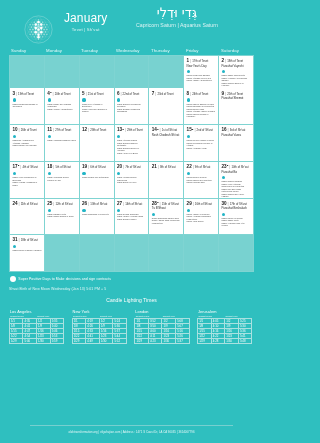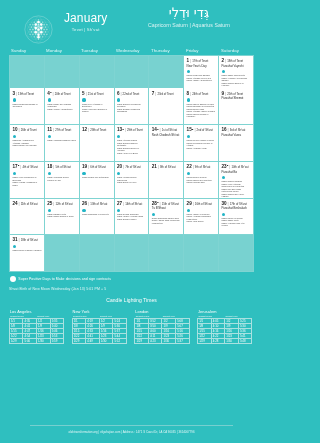--- a/index.html
+++ b/index.html
@@ -5,21 +5,21 @@
   html,body{margin:0;padding:0;}
   body{width:263px;height:443px;background:#2fbfbf;font-family:"Liberation Sans",sans-serif;overflow:hidden;
        -webkit-font-smoothing:antialiased;}
   .page{position:relative;width:263px;height:443px;}
   
   .header{height:45px;position:relative;}
   .logo{position:absolute;left:20.5px;top:11.8px;width:35px;height:35px;}
   .title-block{position:absolute;left:64px;top:12px;}
   .month{font-size:12px;color:#ffffff;font-weight:400;line-height:12px;letter-spacing:.1px;}
   .heb-months{font-size:4.2px;color:#ddf4f3;margin-top:3.2px;letter-spacing:.2px;text-align:center;}
-  .right-block{position:absolute;right:33px;top:5px;text-align:center;}
+  .right-block{position:absolute;right:45px;top:5px;text-align:center;}
   .heb-zodiac{font-size:13px;color:#ffffff;line-height:16px;font-family:"DejaVu Sans",sans-serif;}
   .zodiac-en{font-size:5.2px;color:#dff4f4;margin-top:0.5px;letter-spacing:.05px;}
   
   .dow-row{display:flex;margin:0 9px;box-sizing:border-box;height:10px;position:relative;top:-0.5px;}
   .dow{flex:1 1 0;font-size:4.3px;color:#e9fafa;padding-left:2px;line-height:11px;letter-spacing:.1px;}
   
   .grid{margin:0 9px;display:grid;grid-template-columns:repeat(7,1fr);
         grid-template-rows:31.6px repeat(5,35.8px);background:#7fd4d2;gap:0.9px;border:0.9px solid #7fd4d2;
         box-sizing:content-box;}
   .cell{background:#fff;overflow:hidden;padding:2.2px 2.4px 0 2.4px;box-sizing:border-box;position:relative;}

